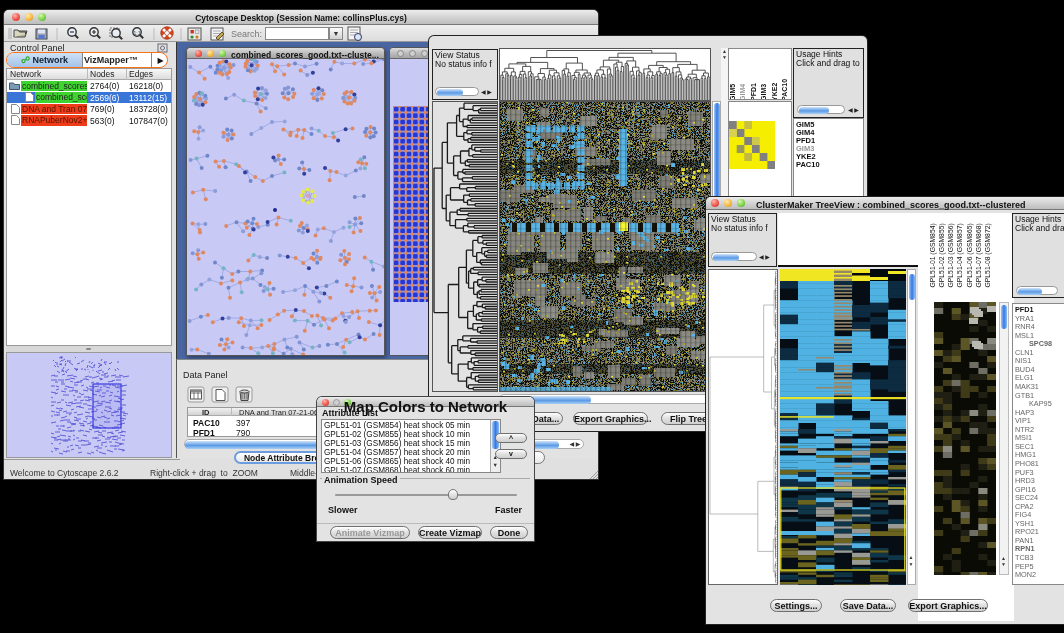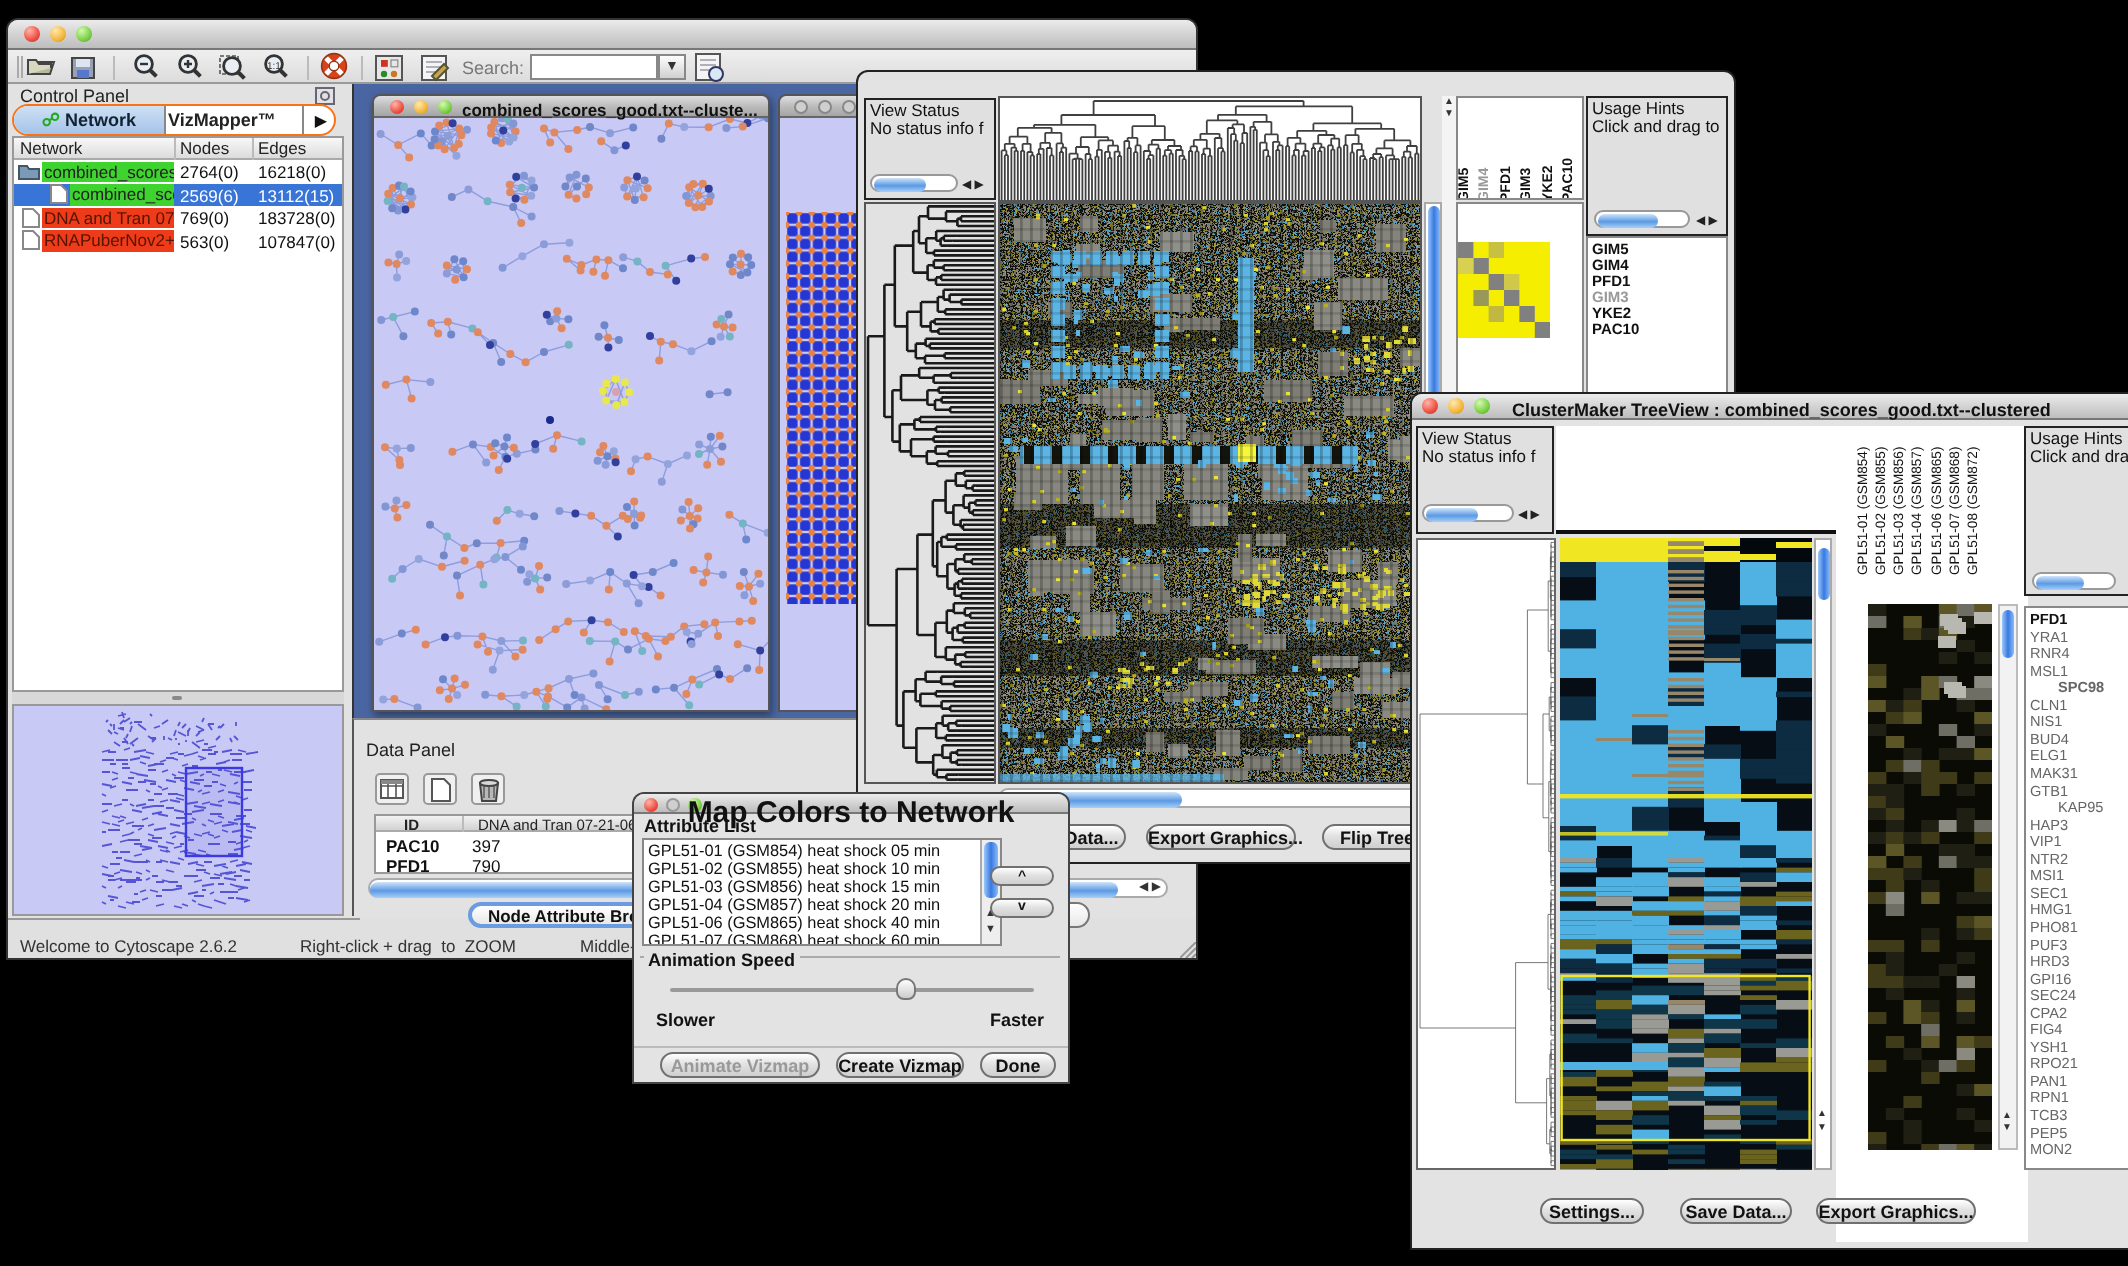--- a/index.html
+++ b/index.html
@@ -10,20 +10,21 @@
 .aqua{border-radius:4px;background:linear-gradient(#cfe4fa,#5c9ae4 55%,#a8d0f8)}
 .aquav{border-radius:3px;background:linear-gradient(90deg,#9cc8f8,#3878e0 50%,#88bcf8)}
 svg{display:block}
 </style></head><body>
 
 <div class="abs" style="left:4px;top:10px;width:594px;height:469px;background:#e2e2e2;border-radius:5px 5px 0 0;box-shadow:0 0 0 1px #333">
 <div class="abs tb" style="left:0;top:0;width:100%;height:15px;border-radius:5px 5px 0 0">
 <div class="light" style="left:8px;background:radial-gradient(circle at 35% 30%,#ffb4aa,#ee5044 60%,#b03028)"></div>
 <div class="light" style="left:21px;background:radial-gradient(circle at 35% 30%,#ffe9b0,#f5b63c 60%,#c68a1e)"></div>
 <div class="light" style="left:34px;background:radial-gradient(circle at 35% 30%,#d6f8b0,#7ad146 60%,#4f9a22)"></div>
+<div class="abs" style="left:0;right:0;top:3px;text-align:center;font-size:8.5px;font-weight:bold;color:#111">Cytoscape Desktop (Session Name: collinsPlus.cys)</div>
 </div>
 <div class="abs" style="left:0;top:15px;width:100%;height:17px;background:linear-gradient(#efefef,#dcdcdc);border-bottom:1px solid #9a9a9a">
 <svg class="abs" style="left:0;top:0" width="594" height="17" xmlns="http://www.w3.org/2000/svg">
 <path d="M5 3v11M7 3v11" stroke="#aaa" stroke-width="1"></path>
 <g stroke="#444" stroke-width="1" fill="#b8b89a">
           <path d="M10 12l2-6h11l-2 6z"></path>
           <path d="M10 12V5h4l1.5 2h6v2" fill="#d8d8c0"></path>
         </g>
 <g>
           <rect x="32" y="4" width="11" height="10" fill="#9aa0b4" stroke="#444"></rect>
@@ -2285,20 +2286,20 @@
 <div class="abs" style="left:2px;top:154.9px;font-size:7.3px;font-weight:normal;color:#666">PHO81</div>
 <div class="abs" style="left:2px;top:163.5px;font-size:7.3px;font-weight:normal;color:#666">PUF3</div>
 <div class="abs" style="left:2px;top:172.0px;font-size:7.3px;font-weight:normal;color:#666">HRD3</div>
 <div class="abs" style="left:2px;top:180.6px;font-size:7.3px;font-weight:normal;color:#666">GPI16</div>
 <div class="abs" style="left:2px;top:189.1px;font-size:7.3px;font-weight:normal;color:#666">SEC24</div>
 <div class="abs" style="left:2px;top:197.7px;font-size:7.3px;font-weight:normal;color:#666">CPA2</div>
 <div class="abs" style="left:2px;top:206.2px;font-size:7.3px;font-weight:normal;color:#666">FIG4</div>
 <div class="abs" style="left:2px;top:214.8px;font-size:7.3px;font-weight:normal;color:#666">YSH1</div>
 <div class="abs" style="left:2px;top:223.3px;font-size:7.3px;font-weight:normal;color:#666">RPO21</div>
 <div class="abs" style="left:2px;top:231.9px;font-size:7.3px;font-weight:normal;color:#666">PAN1</div>
-<div class="abs" style="left:2px;top:240.4px;font-size:7.3px;font-weight:normal;color:#666">RPN1</div>
+<div class="abs" style="left:2px;top:240.4px;font-size:7.3px;font-weight:bold;color:#666">RPN1</div>
 <div class="abs" style="left:2px;top:249.0px;font-size:7.3px;font-weight:normal;color:#666">TCB3</div>
 <div class="abs" style="left:2px;top:257.5px;font-size:7.3px;font-weight:normal;color:#666">PEP5</div>
 <div class="abs" style="left:2px;top:266.1px;font-size:7.3px;font-weight:normal;color:#666">MON2</div>
 </div>
 <div class="btn" style="left:64px;top:402px;width:52px;height:13px;line-height:12px">Settings...</div>
 <div class="btn" style="left:134px;top:402px;width:56px;height:13px;line-height:12px">Save Data...</div>
 <div class="btn" style="left:202px;top:402px;width:80px;height:13px;line-height:12px">Export Graphics...</div>
 </div>
 </body></html>

